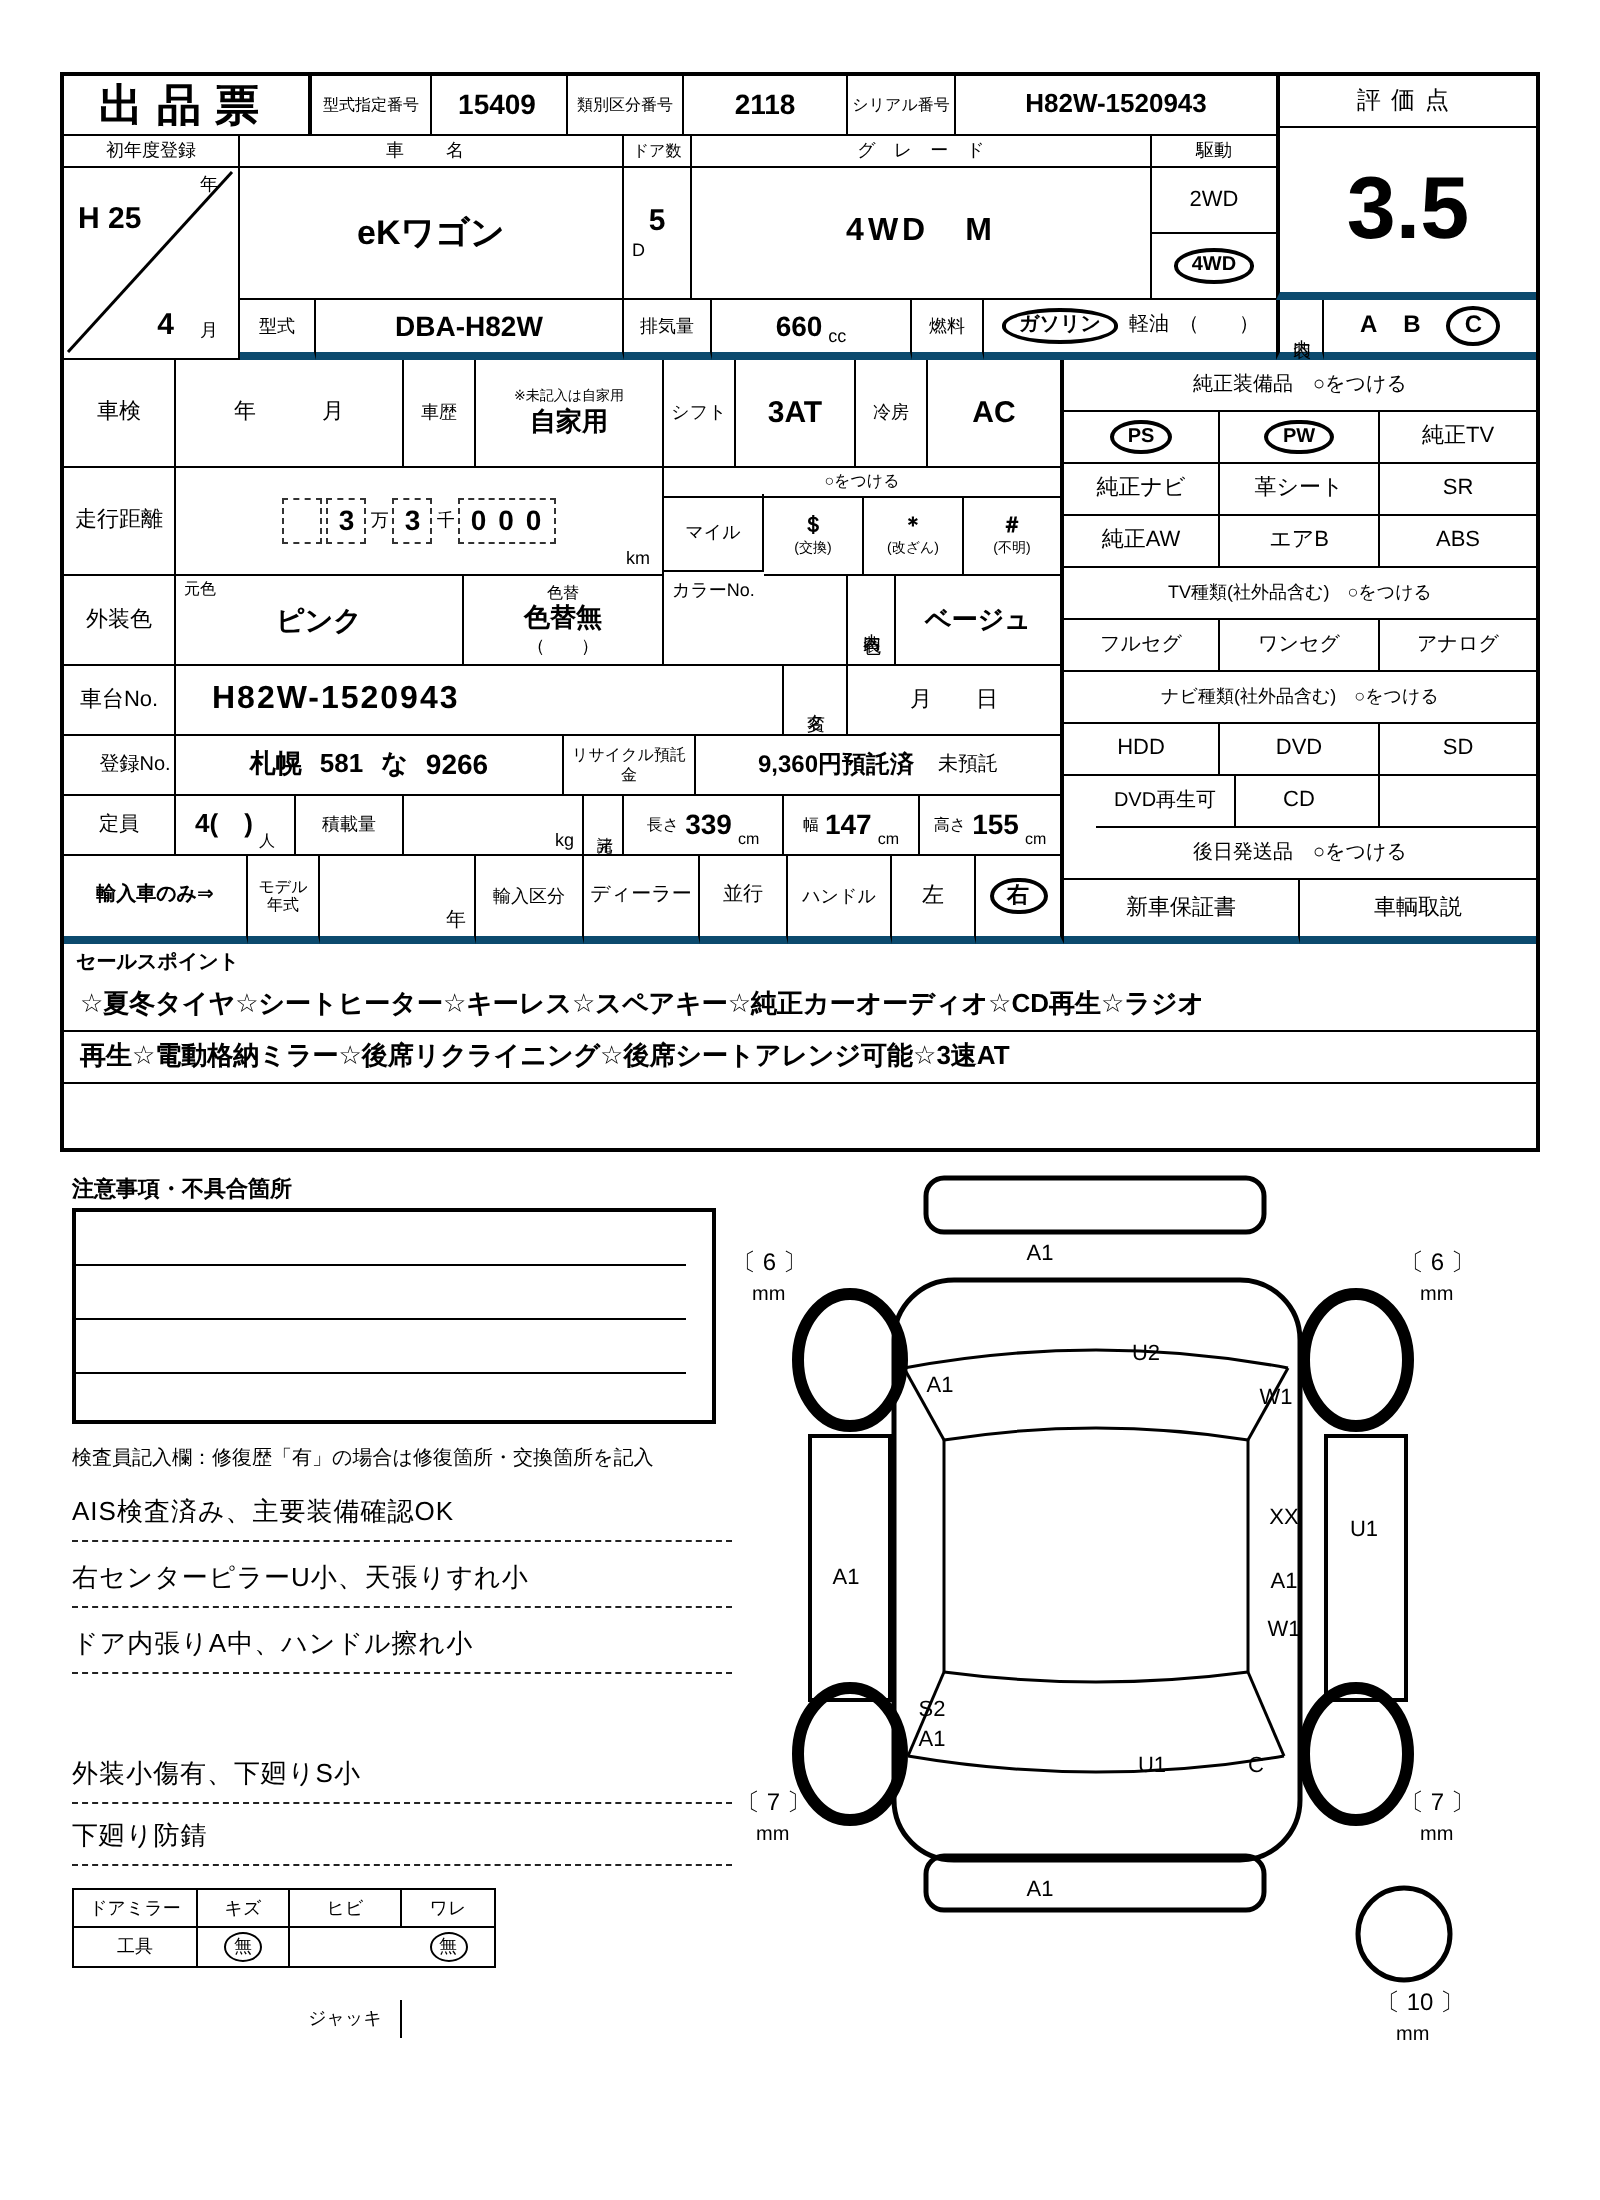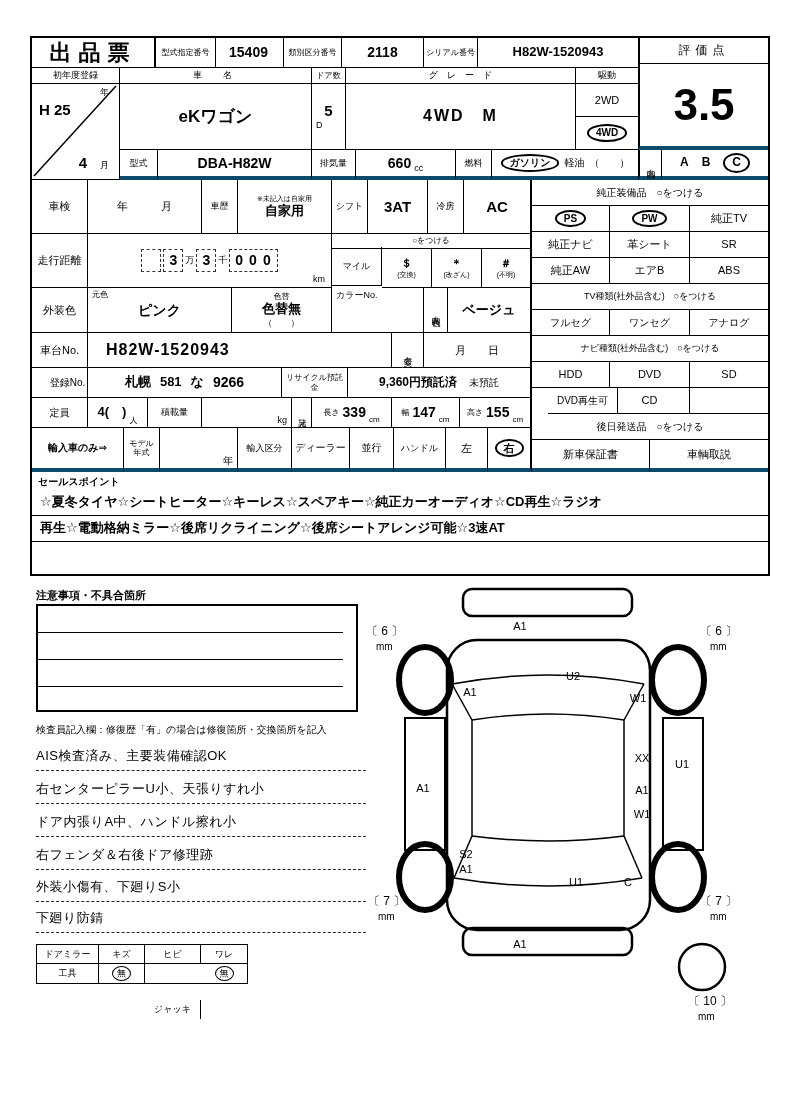--- a/index.html
+++ b/index.html
@@ -252,21 +252,20 @@
   <div class="c left f11 b" style="left:36px;top:587px;width:200px;height:16px;">注意事項・不具合箇所</div>
   <div id="notes-box">
     <div class="rule" style="top:26px;"></div>
     <div class="rule" style="top:53px;"></div>
     <div class="rule" style="top:80px;"></div>
   </div>
   <div class="c left f10" style="left:36px;top:722px;width:340px;height:16px;">検査員記入欄：修復歴「有」の場合は修復箇所・交換箇所を記入</div>
   <div class="note-line" style="top:744px;">AIS検査済み、主要装備確認OK</div>
   <div class="note-line" style="top:777px;">右センターピラーU小、天張りすれ小</div>
   <div class="note-line" style="top:810px;">ドア内張りA中、ハンドル擦れ小</div>
-  <div class="note-line" style="top:843px;">右フェンダ＆右後ドア修理跡</div>
   <div class="note-line" style="top:875px;">外装小傷有、下廻りS小</div>
   <div class="note-line" style="top:906px;">下廻り防錆</div>
 
   <div style="position:absolute;left:36px;top:944px;width:212px;height:40px;border:1px solid #000;">
     <div class="tcell" style="left:0;top:0;width:62px;height:19px;border-right:1px solid #000;border-bottom:1px solid #000;">ドアミラー</div>
     <div class="tcell" style="left:62px;top:0;width:46px;height:19px;border-right:1px solid #000;border-bottom:1px solid #000;">キズ</div>
     <div class="tcell" style="left:108px;top:0;width:56px;height:19px;border-right:1px solid #000;border-bottom:1px solid #000;">ヒビ</div>
     <div class="tcell" style="left:164px;top:0;width:46px;height:19px;border-bottom:1px solid #000;">ワレ</div>
     <div class="tcell" style="left:0;top:19px;width:62px;height:19px;border-right:1px solid #000;">工具</div>
     <div class="tcell" style="left:62px;top:19px;width:46px;height:19px;border-right:1px solid #000;">

